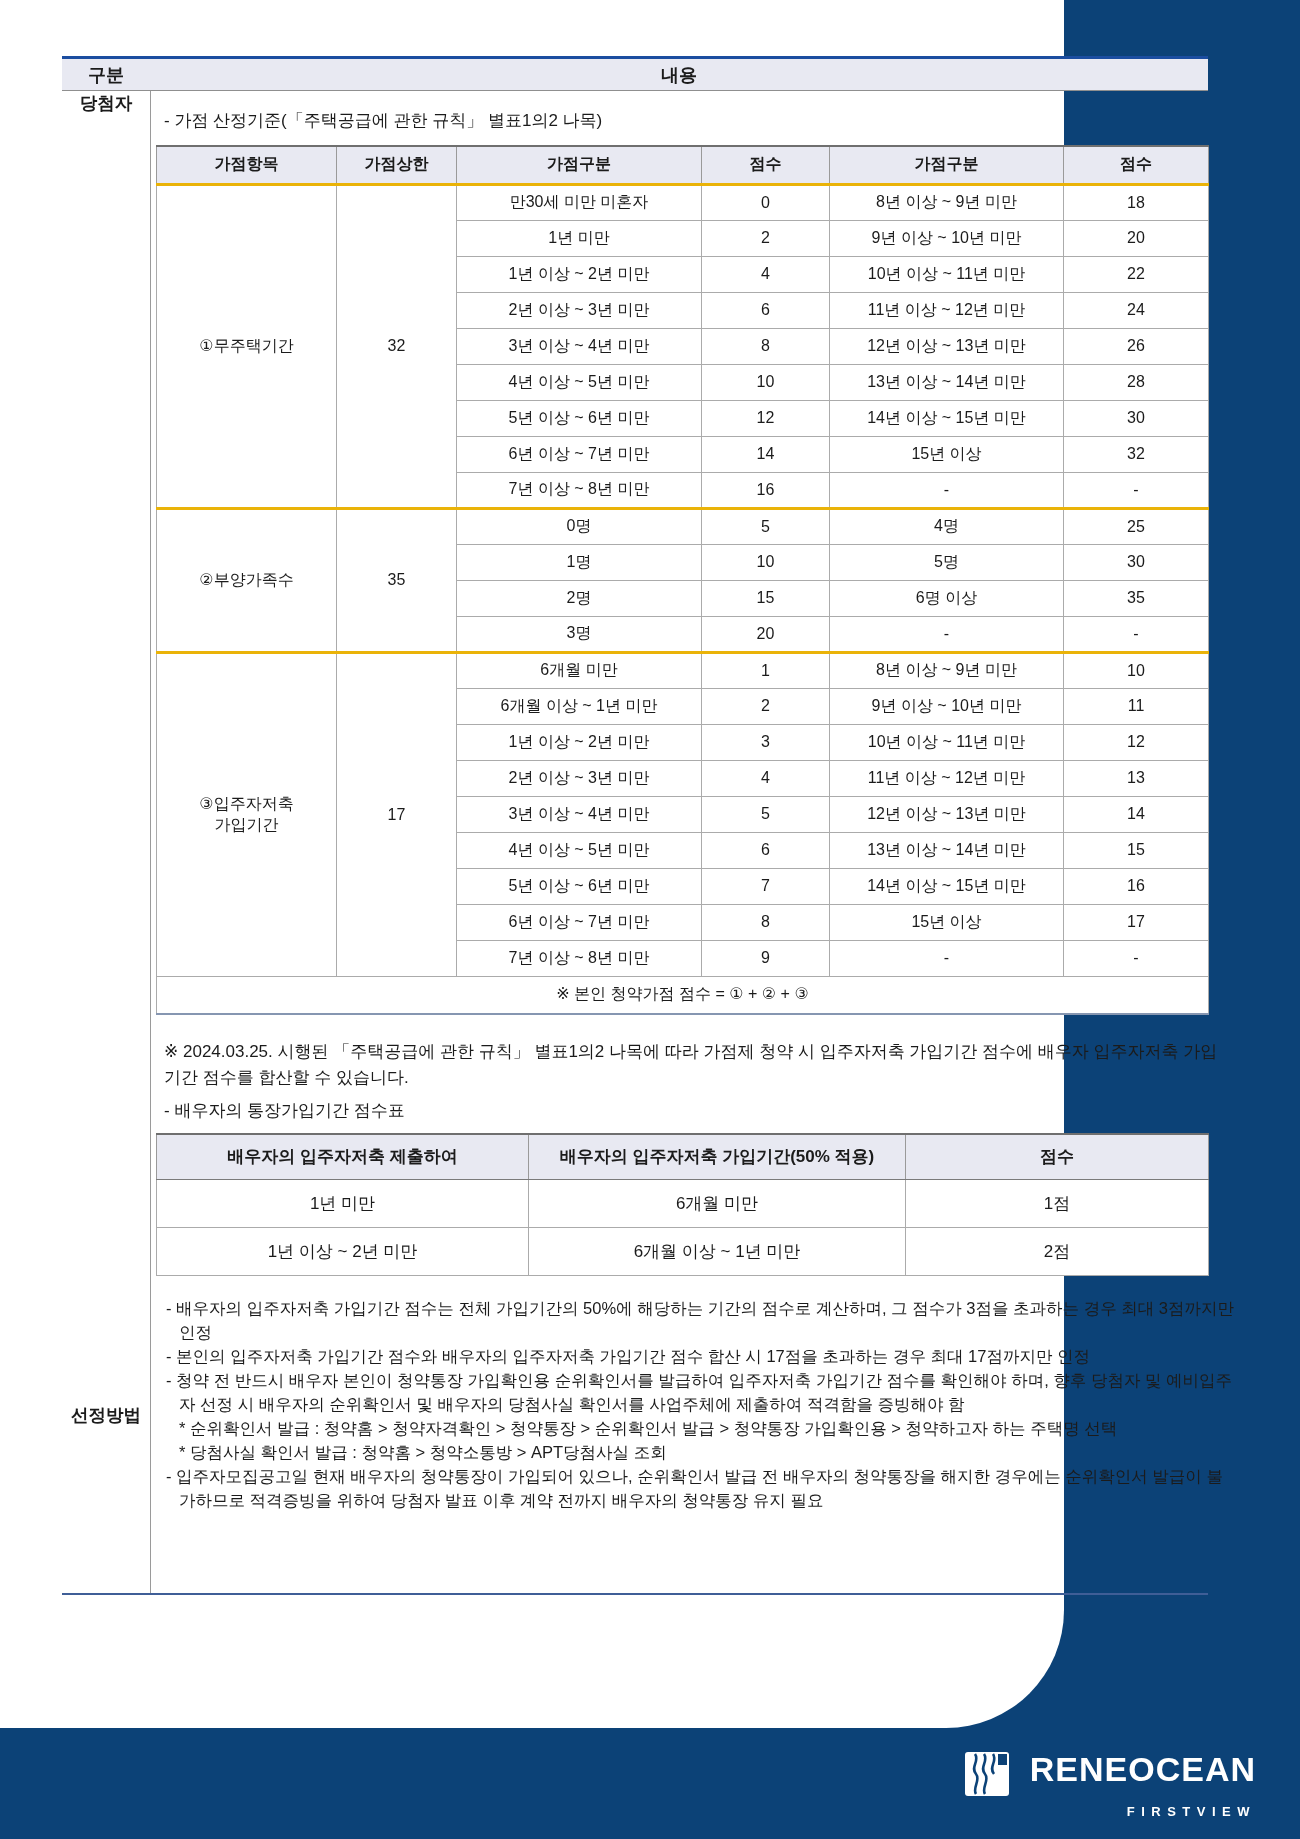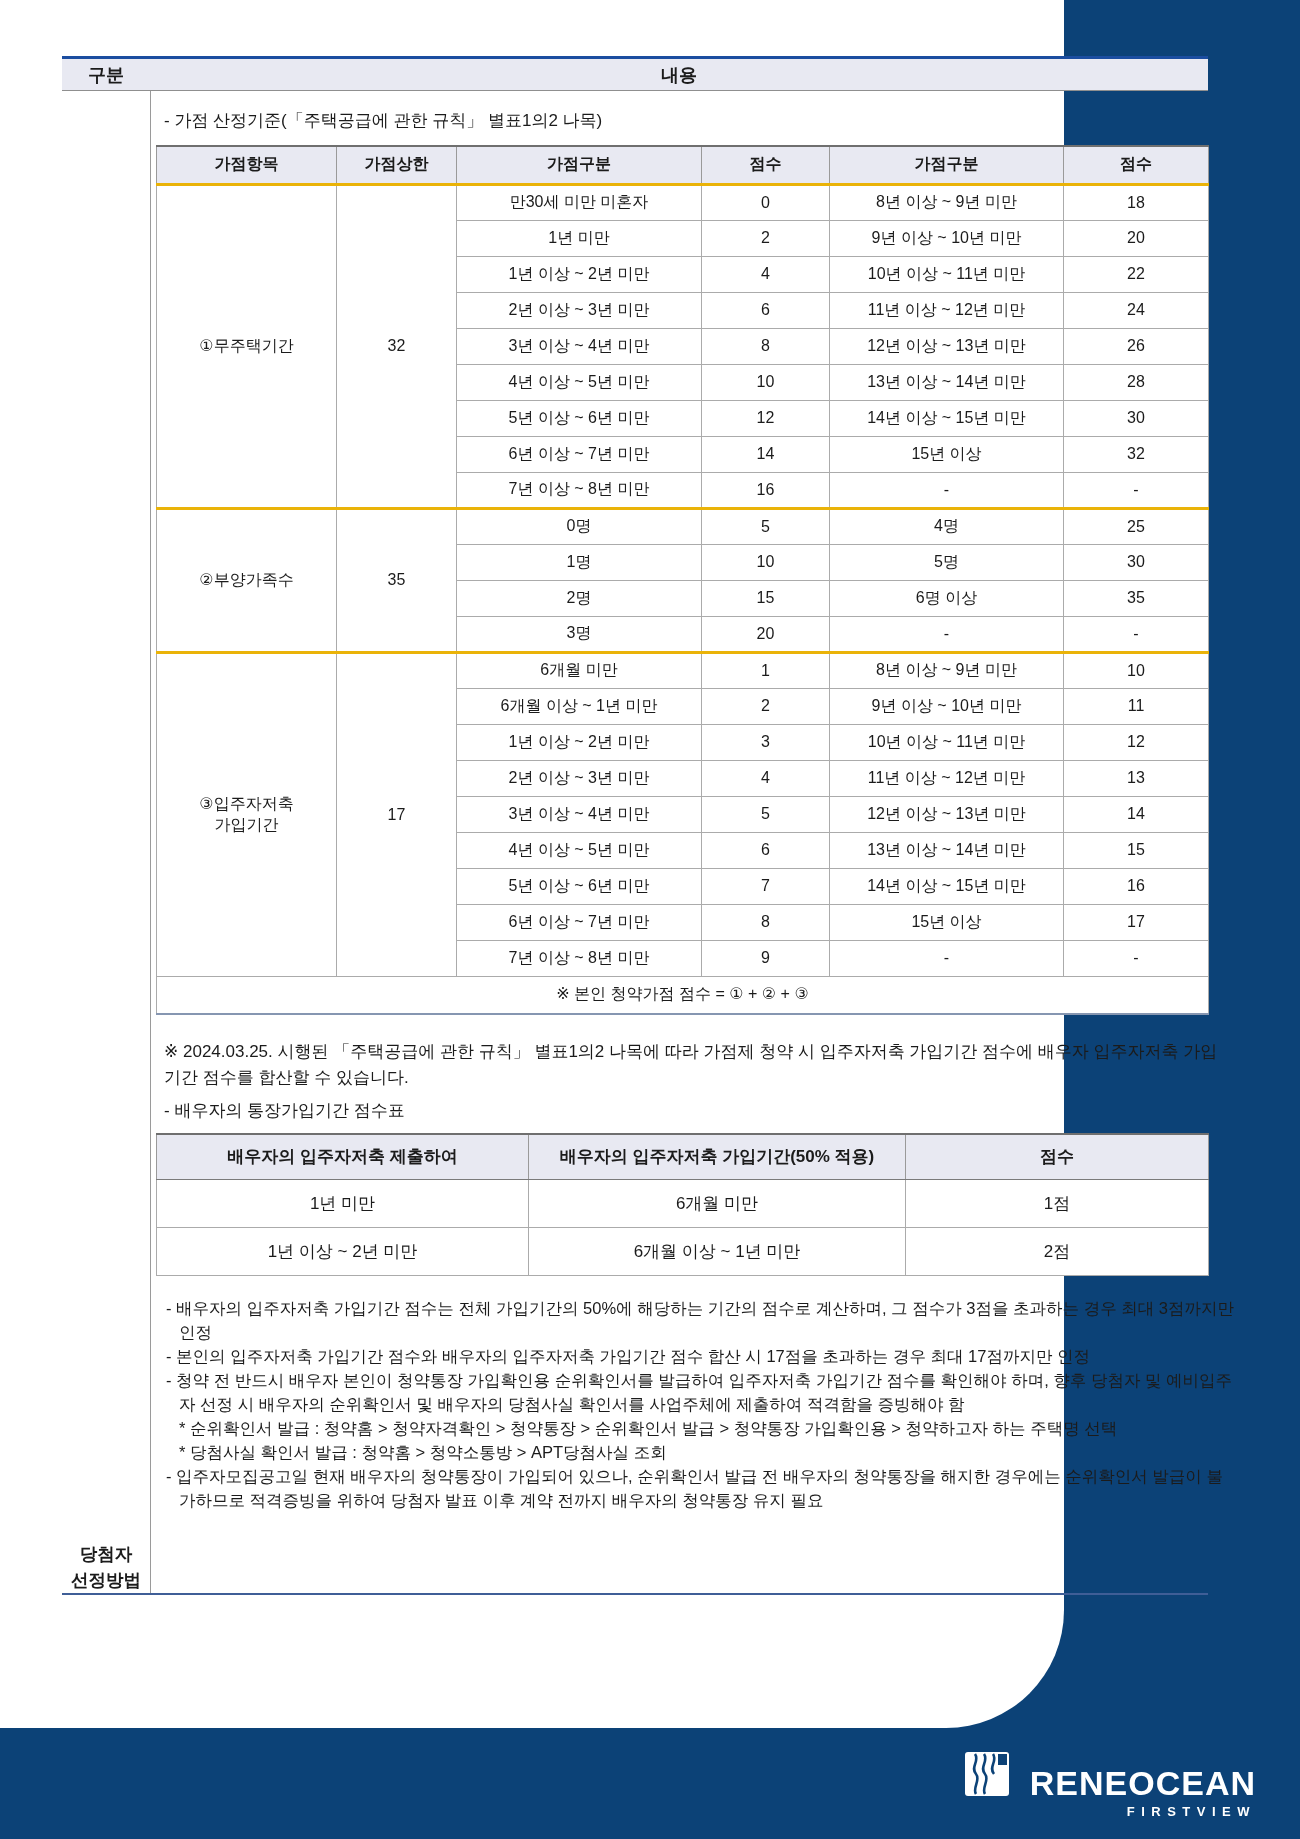--- a/index.html
+++ b/index.html
@@ -30,21 +30,22 @@
   .oh-cat { width: 88px; text-align: center; }
   .oh-content { flex: 1; text-align: center; }
   .outer-body {
     display: flex; align-items: stretch;
     min-height: 1504px;
     border-bottom: 2px solid #3f5e97;
   }
   .label-col {
     width: 88px; flex: 0 0 88px;
     display: flex; flex-direction: column;
-    justify-content: flex-end; align-items: center;
+    justify-content: space-between; align-items: center;
+    padding-bottom: 165px;
     font-weight: 700; font-size: 17.5px; line-height: 1.45;
   }
   .content-col {
     flex: 1;
     border-left: 1px solid #9a9a9a;
     padding: 14px 0 4px 5px;
   }
   .intro { font-size: 17px; margin: 4px 0 13px 8px; }
   
   table { border-collapse: collapse; table-layout: fixed; }
@@ -88,21 +89,21 @@
   
   .notes { margin: 20px 0 0 10px; width: 1072px; font-size: 16.5px; line-height: 1.46; }
   .note { padding-left: 13px; text-indent: -13px; }
   .note.star { padding-left: 26px; }
   
   .brand {
     position: absolute; right: 44px; top: 1752px;
     display: flex; flex-direction: column; align-items: flex-end;
     color: #ffffff;
   }
-  .brand-row { display: flex; align-items: flex-end; gap: 21px; }
+  .brand-row { display: flex; align-items: flex-start; gap: 21px; }
   .brand-name {
     font-size: 34px; font-weight: 700; letter-spacing: 1px; line-height: 1;
   }
   .brand-sub {
     font-size: 13px; font-weight: 700; letter-spacing: 6.5px;
     margin-top: 5px; line-height: 1;
   }
 </style>
 </head>
 <body>

